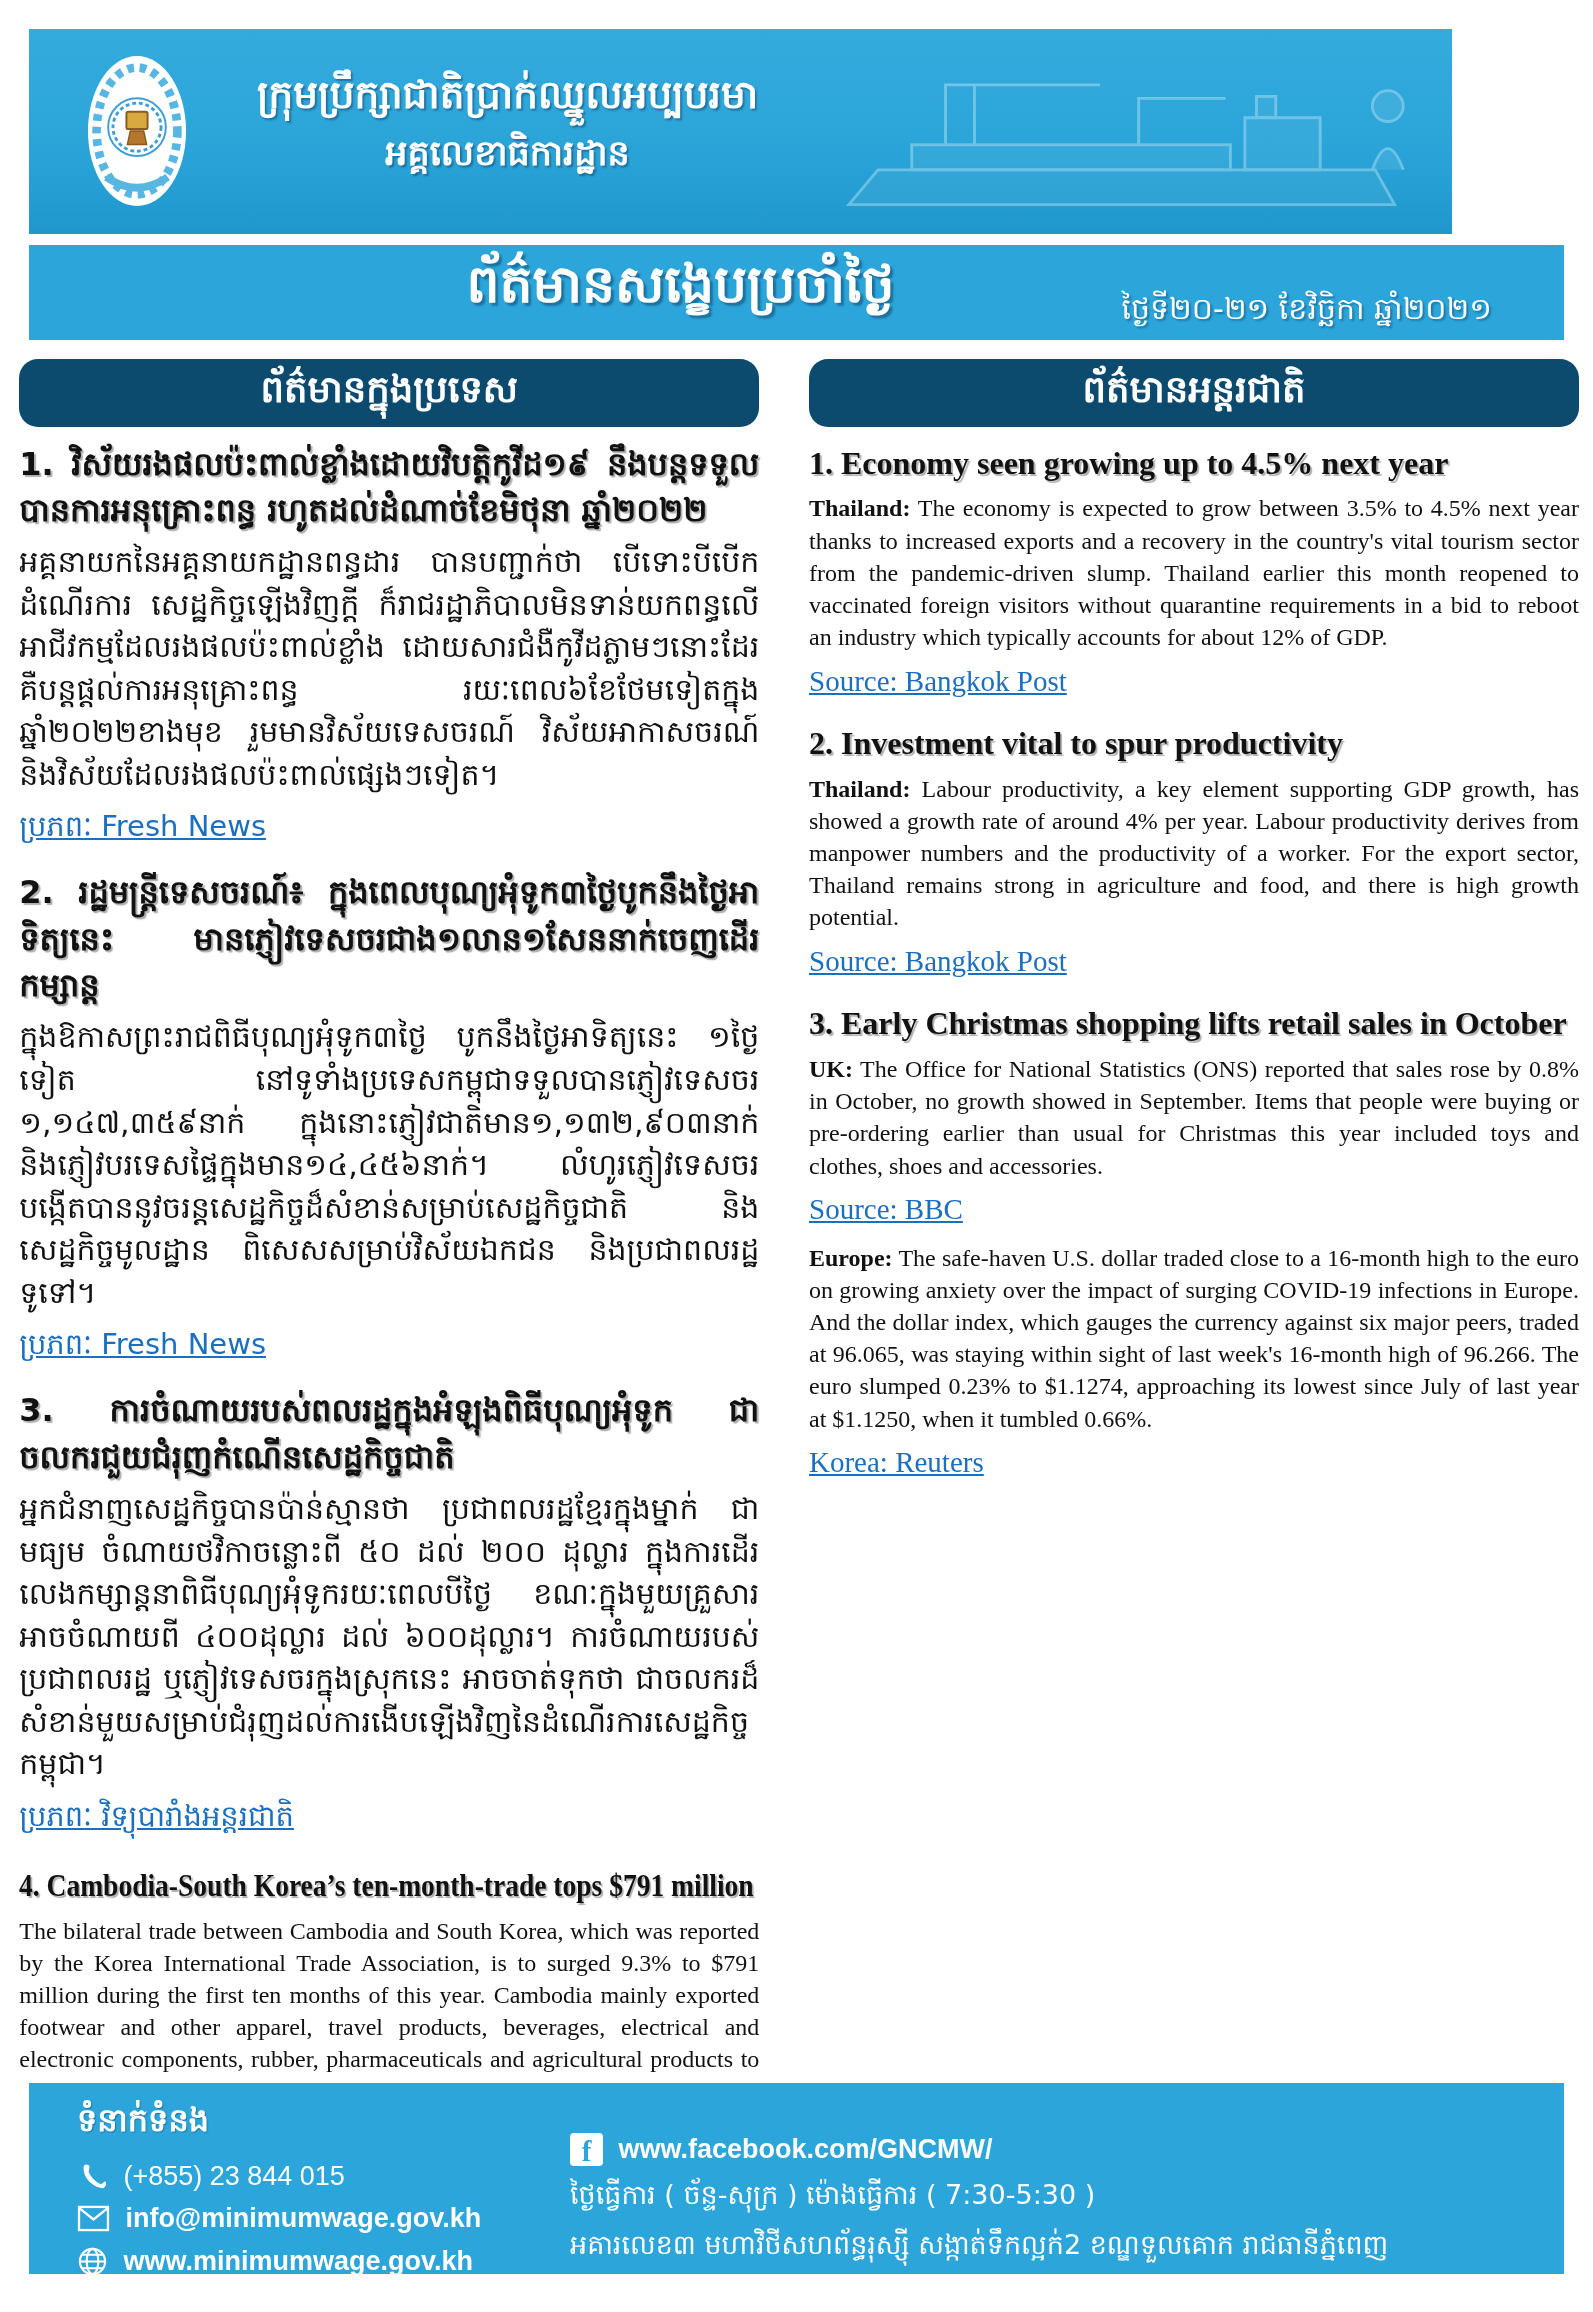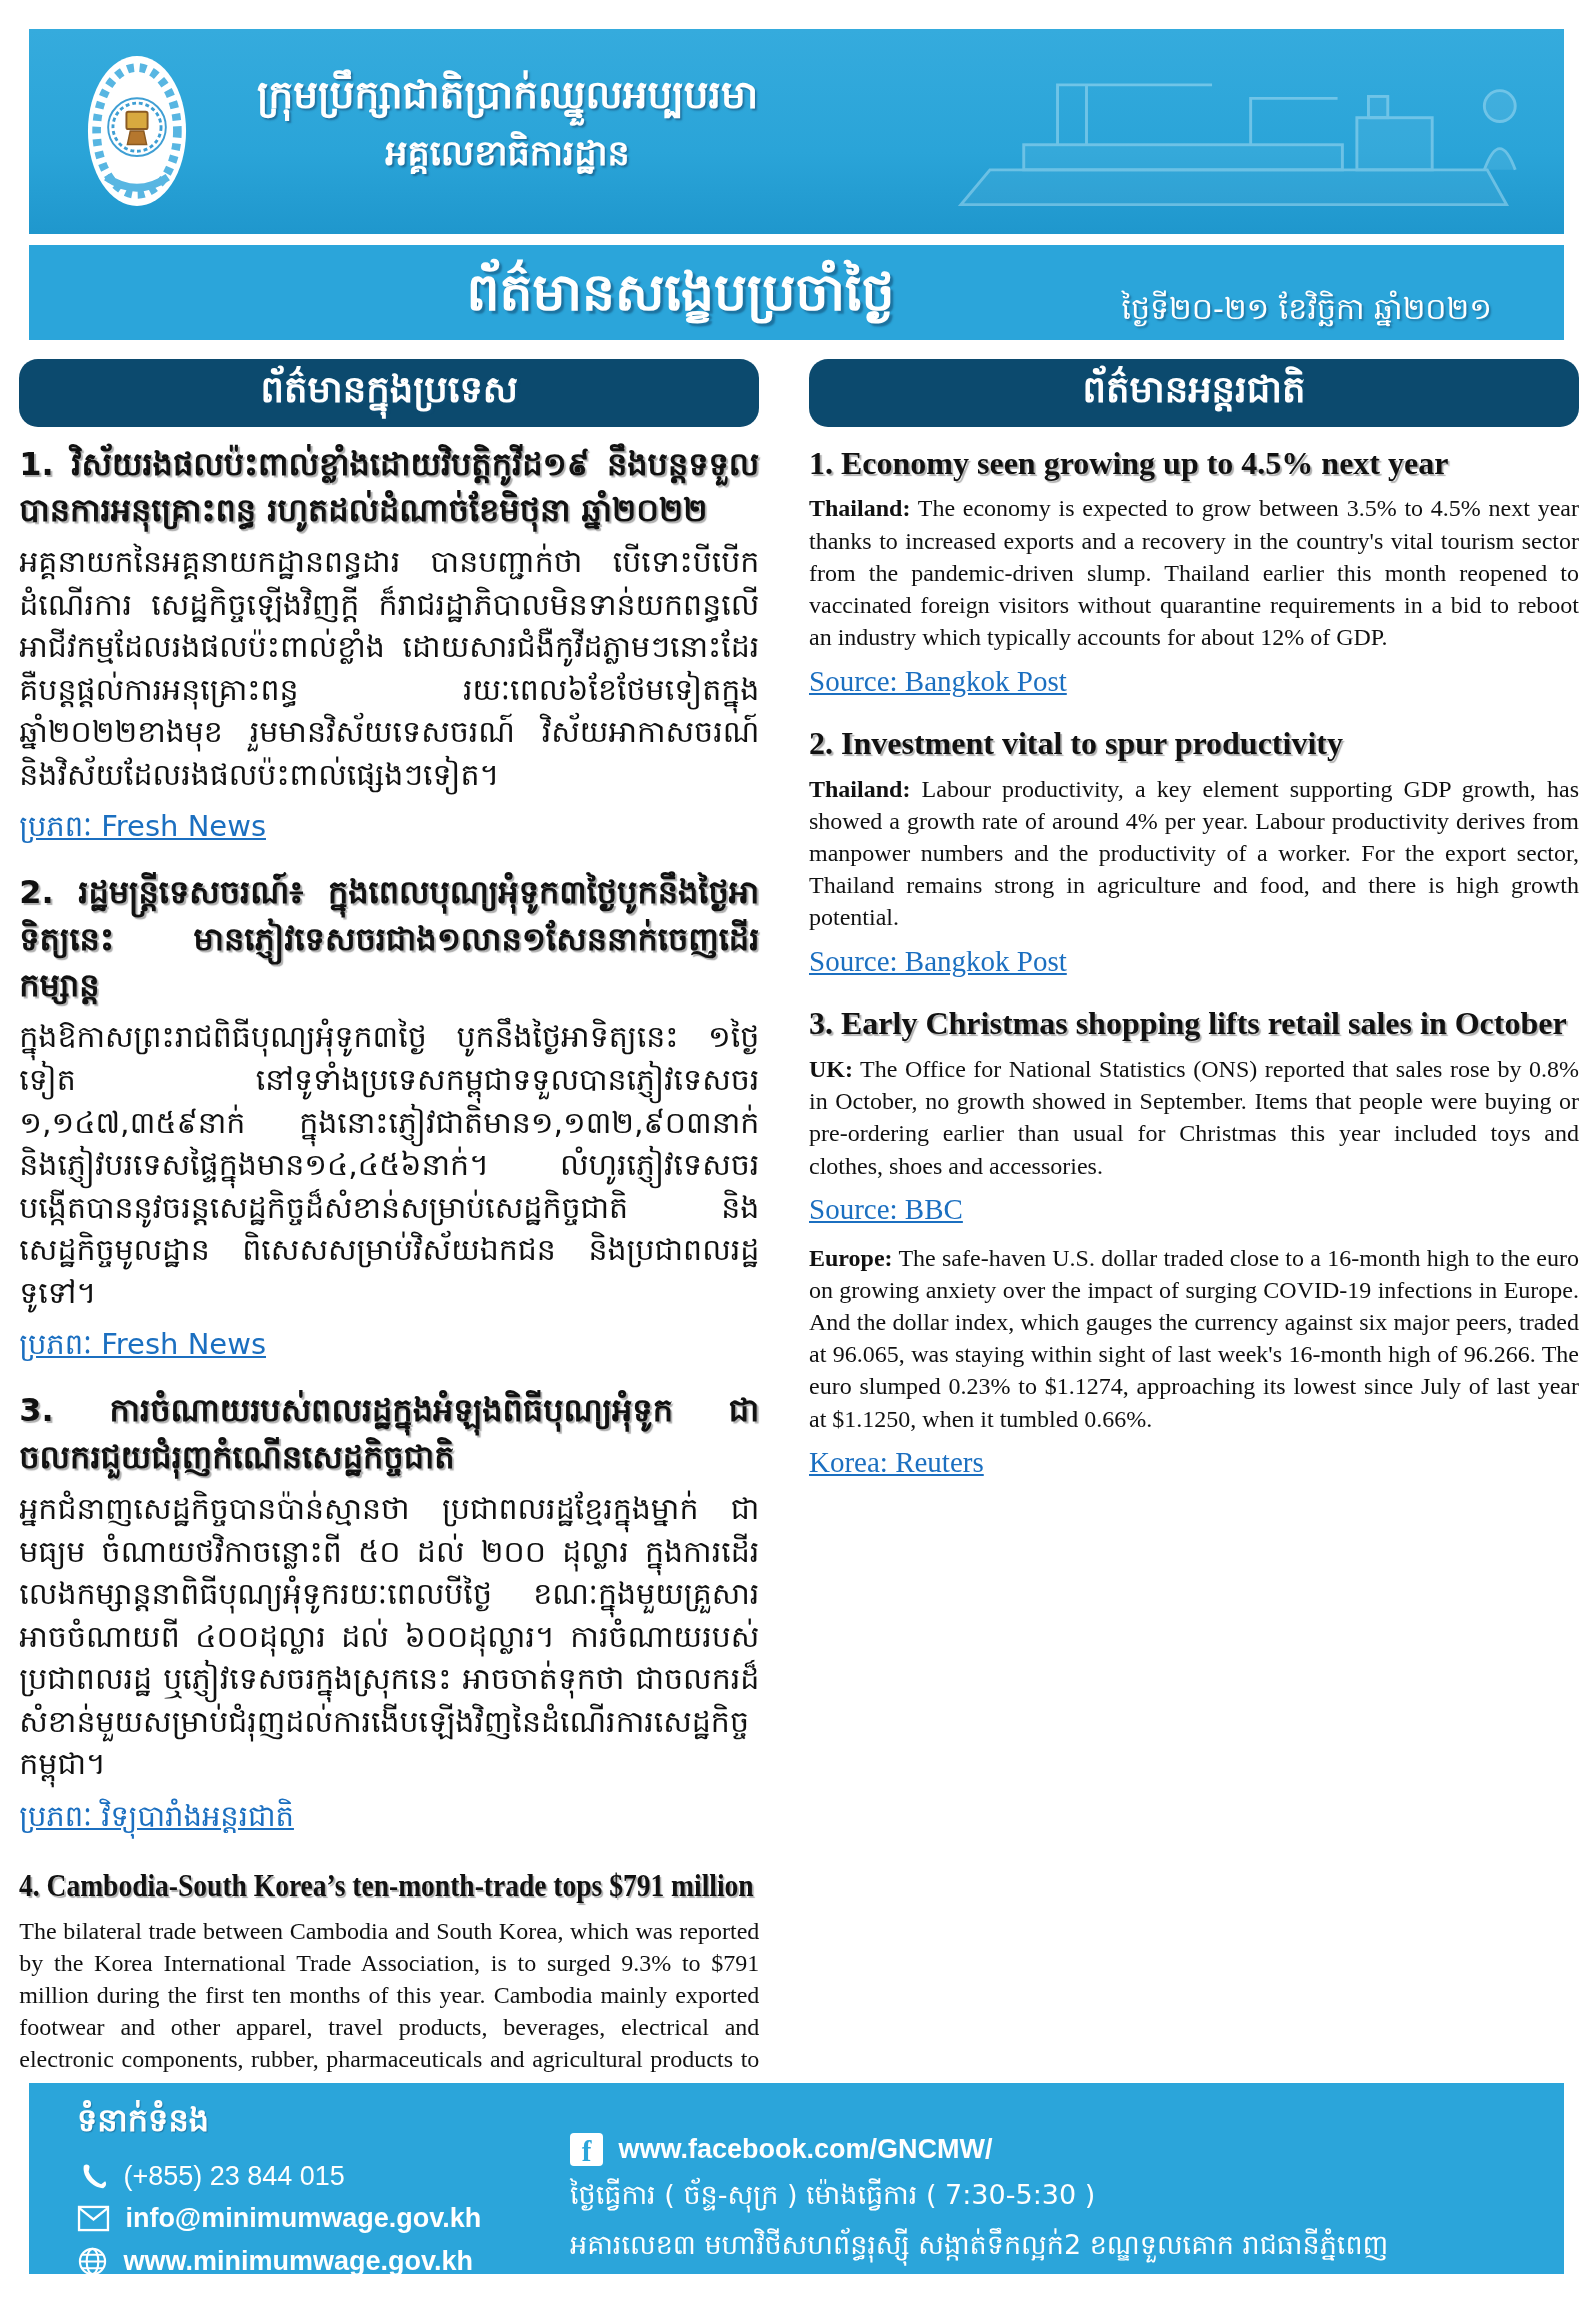--- a/index.html
+++ b/index.html
@@ -4,40 +4,40 @@
 <style>
   html,body{margin:0;padding:0;}
   body{
     width:1593px;height:2312px;background:#ffffff;position:relative;
     font-family:"Liberation Serif", serif;color:#111;
   }
   .khmer{font-family:"DejaVu Sans","Liberation Sans",sans-serif;}
 
   
   .masthead{
-    position:absolute;left:29px;top:29px;width:1535px;height:205px;
+    position:absolute;left:29px;top:29px;width:1423px;height:205px;
     background:linear-gradient(180deg,#35abdd 0%,#2aa4d8 60%,#1f97cd 100%);
     overflow:hidden;
   }
   .logo-wrap{position:absolute;left:58px;top:25px;width:100px;height:154px;}
   .org-names{
     position:absolute;left:208px;top:37px;width:541px;text-align:center;
     color:#fff;font-weight:bold;text-shadow:1.9px 1.9px 1.9px rgba(20,70,110,.55);
   }
   .org-line1{font-size:39px;line-height:1.5;}
   .org-line2{font-size:35px;line-height:1.6;}
   .ship{position:absolute;right:14.5px;top:19.3px;opacity:.45;}
 
   
   .title-band{
     position:absolute;left:29px;top:245px;width:1535px;height:95px;
     background:#2ba5da;
   }
   .doc-title{
-    position:absolute;left:0;right:232px;top:5.8px;margin:8px;text-align:center;
+    position:absolute;left:0;right:232px;top:5.8px;margin:0;text-align:center;
     font-size:52px;font-weight:bold;color:#fff;
     text-shadow:2.9px 2.9px 1.9px rgba(18,80,120,.6);
   }
   .issue-date{
     position:absolute;right:72px;bottom:5.8px;color:#ffffff;font-size:30px;
     text-shadow:1.9px 1.9px 1.9px rgba(18,80,120,.55);
   }
 
   
   .columns{position:absolute;left:0;top:359px;width:1593px;height:1719px;overflow:hidden;}

